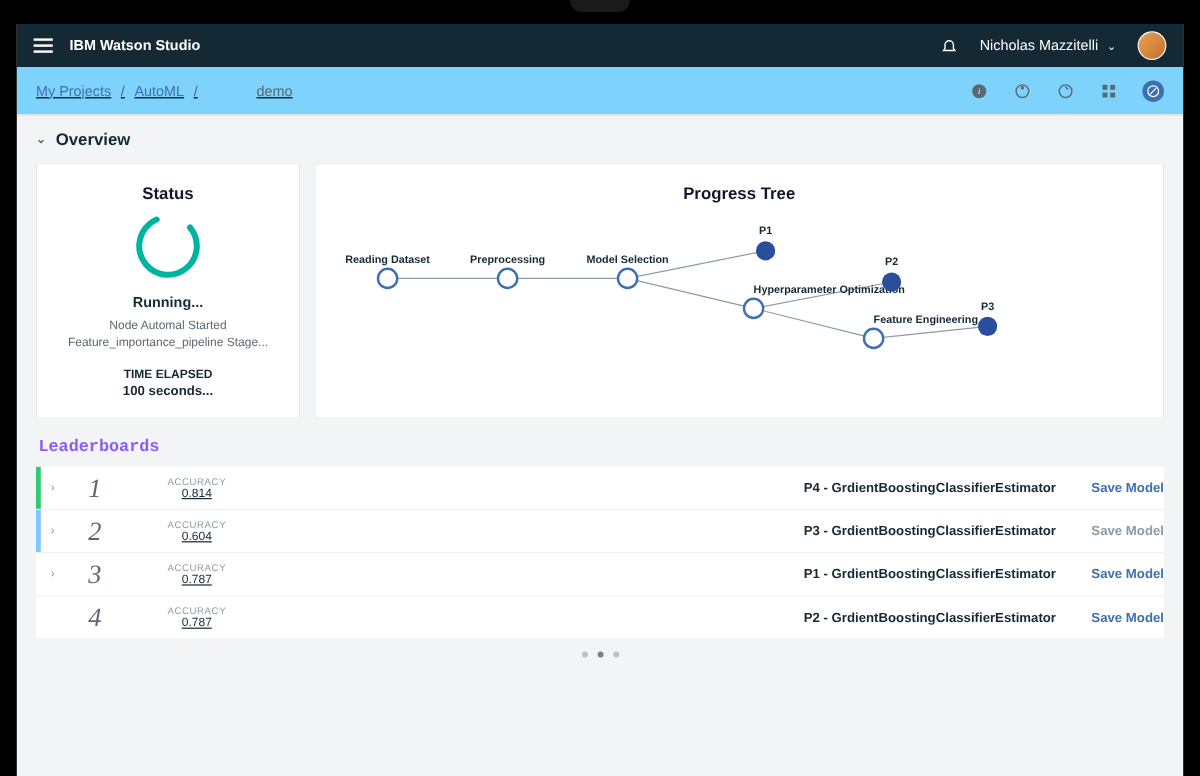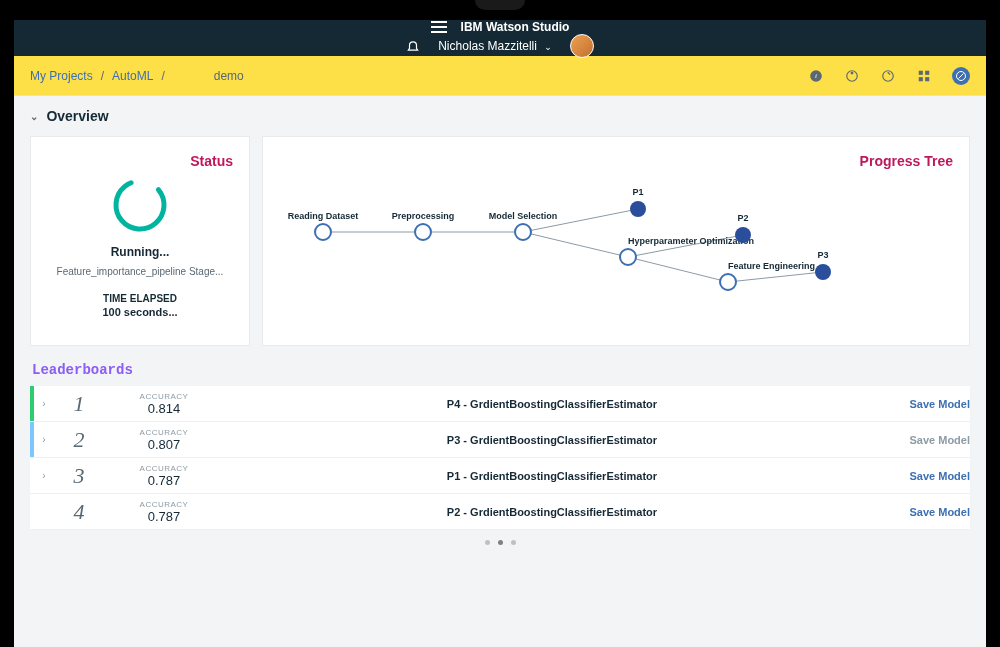--- a/index.html
+++ b/index.html
@@ -1,68 +1,68 @@
 <!DOCTYPE html>
 <html><head>
 <meta charset="utf-8">
 <style>
   * { box-sizing: border-box; margin: 0; padding: 0; }
   body { font-family: "Helvetica Neue", Arial, sans-serif; background: #f3f4f6; width: 1000px; height: 647px; overflow: hidden; }
   .frame { background: #000; padding: 20px 14px 0 14px; height: 647px; position: relative; }
   .notch { position: absolute; top: 0; left: 50%; transform: translateX(-50%); width: 50px; height: 10px; background: #1a1a1a; border-radius: 0 0 20px 20px; }
   .screen { background: #f3f4f6; height: 100%; overflow: hidden; }
 
-  .topbar { background: #152935; color: #fff; height: 36px; display: flex; align-items: center; padding: 0 14px; justify-content: space-between; flex-direction: column; }
+  .topbar { background: #152935; color: #fff; height: 36px; display: flex; align-items: center; padding: 0 14px; justify-content: space-between; }
   .topbar-left { display: flex; align-items: center; gap: 14px; }
   .hamburger { display: flex; flex-direction: column; gap: 3px; cursor: pointer; }
   .hamburger span { width: 16px; height: 2px; background: #fff; }
   .app-title { font-size: 12px; font-weight: 600; }
   .topbar-right { display: flex; align-items: center; gap: 18px; font-size: 12px; }
   .bell-icon { width: 14px; height: 14px; }
   .username { cursor: pointer; }
   .avatar { width: 24px; height: 24px; border-radius: 50%; background: linear-gradient(135deg,#f0a050,#c07030); border: 1px solid #fff; }
 
-  .subbar { background: #fde047; height: 40px; display: flex; align-items: center; justify-content: space-between; padding: 0 16px; border-bottom: 1px solid #e0e0e0; }
+  .subbar { background: #7dd3fc; height: 40px; display: flex; align-items: center; justify-content: space-between; padding: 0 16px; border-bottom: 1px solid #e0e0e0; text-decoration: underline; }
   .breadcrumb { font-size: 12px; color: #5a6872; display: flex; gap: 8px; align-items: center; }
   .breadcrumb .link { color: #3d70b2; cursor: pointer; }
   .breadcrumb .sep { color: #5a6872; }
   .breadcrumb .current { color: #5a6872; margin-left: 41px; }
   .toolbar-icons { display: flex; gap: 20px; align-items: center; }
   .toolbar-icons .ticon { width: 16px; height: 16px; display: flex; align-items: center; justify-content: center; color: #5a6872; cursor: pointer; }
   .ticon.primary { width: 18px; height: 18px; border-radius: 50%; background: #3d70b2; color: #fff; }
 
   .content { padding: 12px 16px; }
 
   .overview-header { display: flex; align-items: center; gap: 8px; font-weight: 700; font-size: 14px; color: #152935; margin-bottom: 12px; cursor: pointer; }
   .chev { font-size: 10px; color: #5a6872; }
 
   .panels { display: flex; gap: 12px; }
   .panel { background: #fff; border: 1px solid #eaeaea; padding: 16px; }
   .panel-status { width: 220px; text-align: center; }
-  .panel-title { color: #be185d; font-size: 14px; font-weight: 600; margin-bottom: 2px; text-align: right; }
+  .panel-title { color: #0f172a; font-size: 14px; font-weight: 600; margin-bottom: 2px; text-align: center; }
   .spinner { width: 60px; height: 60px; margin: 6px auto 10px; }
   .running { font-weight: 700; font-size: 12px; color: #152935; margin-bottom: 6px; }
   .stage-text { font-size: 10px; color: #5a6872; line-height: 1.4; }
   .elapsed-h { font-size: 10px; font-weight: 700; margin-top: 14px; color: #152935; }
   .elapsed-v { font-size: 11px; font-weight: 600; color: #152935; margin-top: 2px; }
   .panel-tree { flex: 1; position: relative; min-height: 210px; }
   .tree-svg { position: absolute; top: 40px; left: 20px; }
   .tree-label { font-size: 9px; font-weight: 600; fill: #152935; }
 
   .leaderboards-h { font-weight: 700; font-size: 14px; color: #8b5cf6; margin: 16px 0 8px 2px; font-family: Liberation Mono, monospace; }
   .lb-row { background: #fff; border-bottom: 1px solid #f0f0f0; display: flex; align-items: center; height: 36px; position: relative; }
   .lb-bar { width: 4px; height: 100%; }
   .lb-bar.green { background: #2ecc71; }
   .lb-bar.blue { background: #7cc7ff; }
   .lb-expand { width: 20px; text-align: center; color: #8c9ba5; font-size: 10px; cursor: pointer; }
   .lb-rank { width: 50px; font-size: 22px; font-style: italic; color: #5a6872; text-align: center; font-family: Georgia, serif; }
   .lb-acc { width: 120px; text-align: center; }
   .lb-acc .lab { font-size: 8px; color: #8c9ba5; letter-spacing: 0.5px; }
-  .lb-acc .val { font-size: 13px; color: #152935; }
-  .lb-model { flex: 1; text-align: center; font-size: 11px; font-weight: 600; color: #152935; }
+  .lb-acc .val { font-size: 10px; color: #152935; text-decoration: underline; }
+  .lb-model { flex: 1; text-align: right; font-size: 11px; font-weight: 600; color: #152935; }
   .lb-save { width: 90px; text-align: right; font-size: 11px; font-weight: 600; color: #3d70b2; cursor: pointer; }
   .lb-save.muted { color: #8c9ba5; }
 
   .pager { display: flex; gap: 8px; justify-content: center; margin-top: 10px; }
   .pager .dot { width: 5px; height: 5px; border-radius: 50%; background: #c0c0c0; cursor: pointer; }
   .pager .dot.active { background: #808080; }
 </style>
 </head>
 <body>
 
@@ -146,20 +146,21 @@
 
       <div class="panels">
         <div class="panel panel-status">
           <div class="panel-title">Status</div>
           <div class="spinner">
             <svg width="60" height="60" viewBox="0 0 60 60">
               <circle cx="30" cy="30" r="24" fill="none" stroke="#00b4a0" stroke-width="5" stroke-dasharray="120 40" stroke-linecap="round" transform="rotate(-40 30 30)"></circle>
             </svg>
           </div>
           <div class="running">Running...</div>
+          <div class="stage-text">Node Automal Started</div>
           <div class="stage-text">Feature_importance_pipeline Stage...</div>
           <div class="elapsed-h">TIME ELAPSED</div>
           <div class="elapsed-v">100 seconds...</div>
         </div>
 
         <div class="panel panel-tree">
           <div class="panel-title">Progress Tree</div>
           <svg class="tree-svg" width="640" height="150">
 
             <line x1="40" y1="55" x2="140" y2="55" stroke="#8c9ba5" stroke-width="1"></line>
@@ -204,21 +205,21 @@
         <div class="lb-model">P4  -  GrdientBoostingClassifierEstimator</div>
         <div class="lb-save">Save Model</div>
       </div>
 
       <div class="lb-row">
         <div class="lb-bar blue"></div>
         <div class="lb-expand">›</div>
         <div class="lb-rank">2</div>
         <div class="lb-acc">
           <div class="lab">ACCURACY</div>
-          <div class="val">0.807</div>
+          <div class="val">0.604</div>
         </div>
         <div class="lb-model">P3  -  GrdientBoostingClassifierEstimator</div>
         <div class="lb-save muted">Save Model</div>
       </div>
 
       <div class="lb-row">
         <div class="lb-bar"></div>
         <div class="lb-expand">›</div>
         <div class="lb-rank">3</div>
         <div class="lb-acc">

